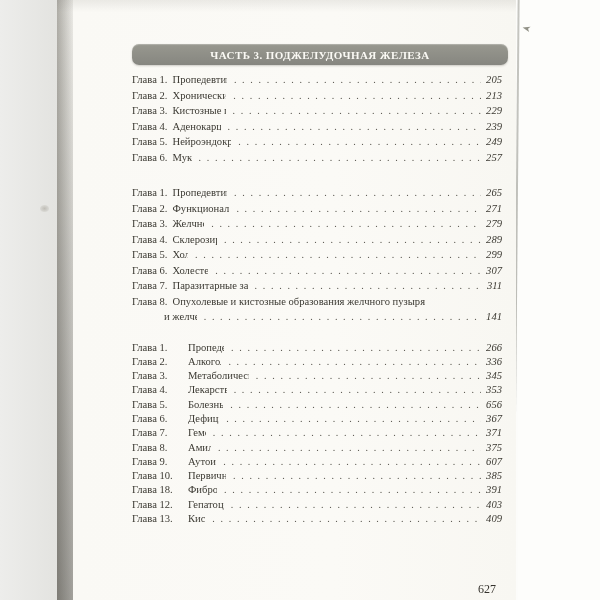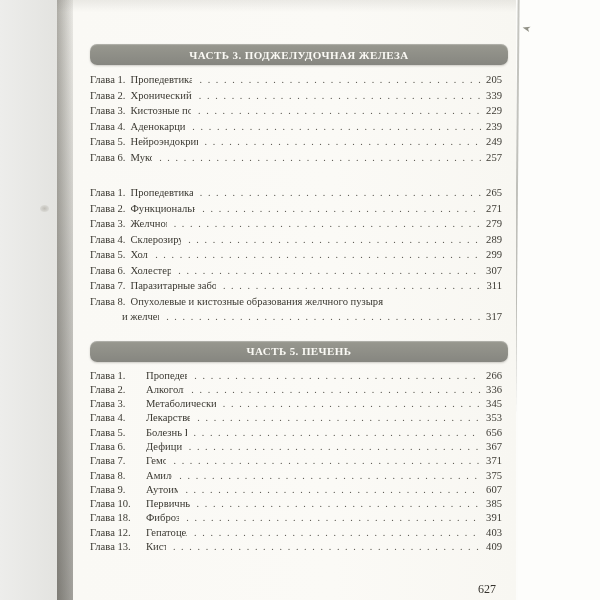--- a/index.html
+++ b/index.html
@@ -54,36 +54,36 @@
   }
   .part-header {
     height: 21px; border-radius: 7px;
     background: linear-gradient(to bottom, #98988f, #868680);
     box-shadow: inset 0 1px 1px rgba(255,255,255,0.25), 0 1px 2px rgba(70,68,60,0.25);
     color: #faf9f4; font-weight: bold; font-size: 11px; letter-spacing: 0.4px;
     display: flex; align-items: center; justify-content: center;
     text-align: center; white-space: nowrap; margin-bottom: 7px;
   }
   .chapters { padding-right: 6px; }
-  .toc-section { margin-bottom: 20px; }
+  .toc-section { margin-bottom: 20px; margin-left: 42px; }
   .toc-section.s1 { margin-bottom: 16px; }
   .toc-row {
     display: flex; align-items: flex-start;
     font-size: 10.6px; line-height: 15.5px; white-space: nowrap;
   }
   .toc-section.s2 .toc-row { line-height: 14.3px; }
   .chapter-label { margin-right: 5px; }
   .toc-section.aligned .chapter-label { min-width: 56px; margin-right: 0; }
   .chapter-title { flex: 0 1 auto; overflow: hidden; }
   .wrap-indent { width: 32px; flex: 0 0 auto; }
   .dots {
     flex: 1 1 auto; overflow: hidden; white-space: nowrap;
     margin: 0 5px 0 7px; color: #56544c; letter-spacing: 1.6px; font-size: 10px;
   }
-  .pagenum { flex: 0 0 auto; }
+  .pagenum { flex: 0 0 auto; font-style: italic; }
   .row-nodots .chapter-title { flex: 1 1 auto; }
   .folio {
     position: absolute; left: 33px; top: 582px; width: 418px;
     text-align: right; padding-right: 12px; box-sizing: border-box;
     font-weight: normal; font-size: 12px; color: #34322c;
   }
 </style>
 </head>
 <body>
 
@@ -103,21 +103,21 @@
           <div class="toc-row">
             <span class="chapter-label">Глава 1.</span>
             <span class="chapter-title">Пропедевтика болезней поджелудочной железы</span>
             <span class="dots">. . . . . . . . . . . . . . . . . . . . . . . . . . . . . . . . . . . . . . . . . . . . . . . . . . . . . . . . . . . . . . . . . . . . . . . . . . . . . . . . . . . . . . . . . . . . . . . . . . . . . . . . . . . . . . . . . . . . . . . . </span>
             <span class="pagenum">205</span>
           </div>
           <div class="toc-row">
             <span class="chapter-label">Глава 2.</span>
             <span class="chapter-title">Хронический панкреатит различной этиологии</span>
             <span class="dots">. . . . . . . . . . . . . . . . . . . . . . . . . . . . . . . . . . . . . . . . . . . . . . . . . . . . . . . . . . . . . . . . . . . . . . . . . . . . . . . . . . . . . . . . . . . . . . . . . . . . . . . . . . . . . . . . . . . . . . . . </span>
-            <span class="pagenum">339</span>
+            <span class="pagenum">213</span>
           </div>
           <div class="toc-row">
             <span class="chapter-label">Глава 3.</span>
             <span class="chapter-title">Кистозные поражения поджелудочной железы</span>
             <span class="dots">. . . . . . . . . . . . . . . . . . . . . . . . . . . . . . . . . . . . . . . . . . . . . . . . . . . . . . . . . . . . . . . . . . . . . . . . . . . . . . . . . . . . . . . . . . . . . . . . . . . . . . . . . . . . . . . . . . . . . . . . </span>
             <span class="pagenum">229</span>
           </div>
           <div class="toc-row">
             <span class="chapter-label">Глава 4.</span>
             <span class="chapter-title">Аденокарцинома поджелудочной железы</span>
@@ -183,26 +183,25 @@
             <span class="pagenum">311</span>
           </div>
           <div class="toc-row row-nodots">
             <span class="chapter-label">Глава 8.</span>
             <span class="chapter-title">Опухолевые и кистозные образования желчного пузыря</span>
           </div>
           <div class="toc-row">
             <span class="wrap-indent"></span>
             <span class="chapter-title">и желчевыводящих путей</span>
             <span class="dots">. . . . . . . . . . . . . . . . . . . . . . . . . . . . . . . . . . . . . . . . . . . . . . . . . . . . . . . . . . . . . . . . . . . . . . . . . . . . . . . . . . . . . . . . . . . . . . . . . . . . . . . . . . . . . . . . . . . . . . . . </span>
-            <span class="pagenum">317</span>
+            <span class="pagenum">141</span>
           </div>
         </div>
       </section>
       <section class="toc-section s2 aligned">
-        <div class="part-header">ЧАСТЬ 5. ПЕЧЕНЬ</div>
         <div class="chapters">
           <div class="toc-row">
             <span class="chapter-label">Глава 1.</span>
             <span class="chapter-title">Пропедевтика болезней печени</span>
             <span class="dots">. . . . . . . . . . . . . . . . . . . . . . . . . . . . . . . . . . . . . . . . . . . . . . . . . . . . . . . . . . . . . . . . . . . . . . . . . . . . . . . . . . . . . . . . . . . . . . . . . . . . . . . . . . . . . . . . . . . . . . . . </span>
             <span class="pagenum">266</span>
           </div>
           <div class="toc-row">
             <span class="chapter-label">Глава 2.</span>
             <span class="chapter-title">Алкогольная болезнь печени</span>

